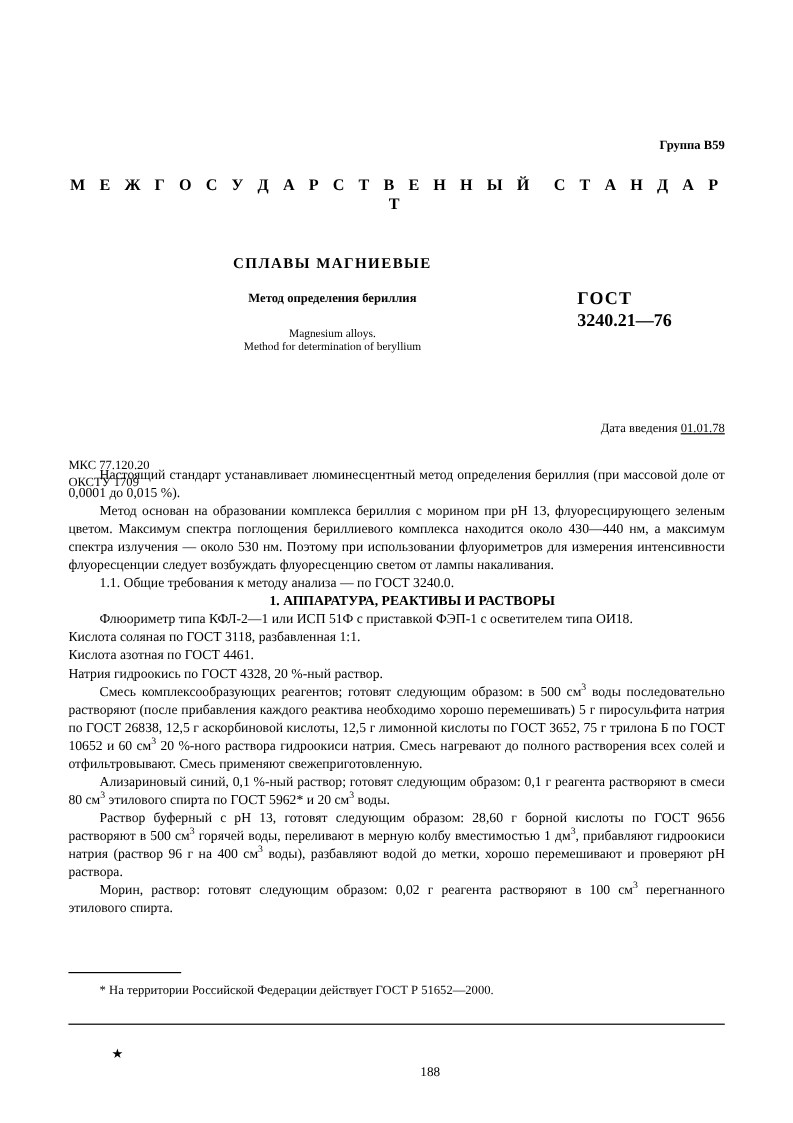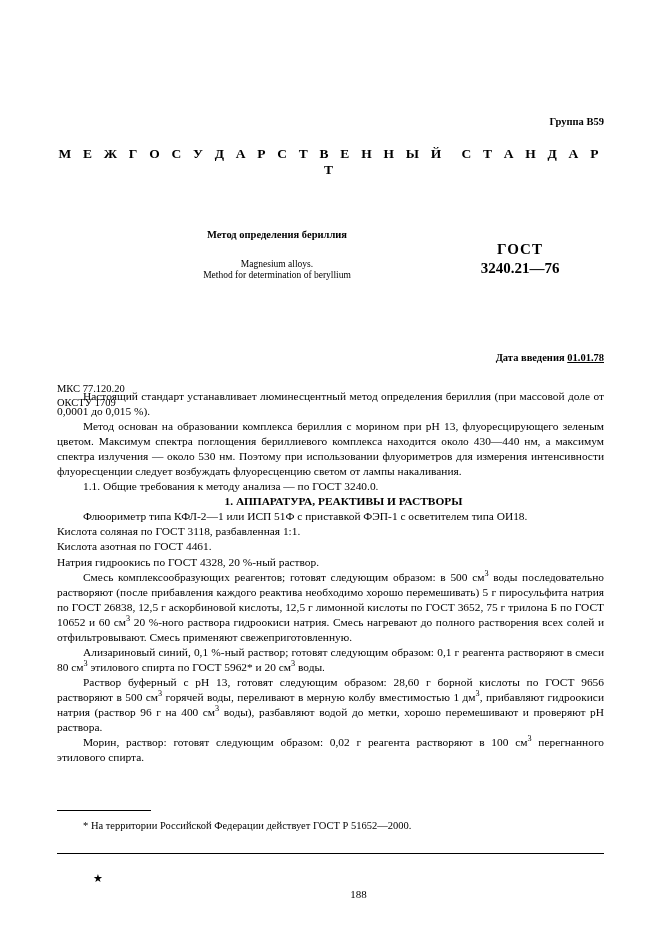--- a/index.html
+++ b/index.html
@@ -79,23 +79,22 @@
   .doc-en1 {
     font-size: 9.5px;
     margin-top: 19px;
   }
   .doc-en2 {
     font-size: 9.5px;
     margin-top: 1px;
   }
   .gost-block {
     position: absolute;
-    right: 24px;
+    right: 3px;
     top: 29px;
-    text-align: center;
     width: 120px;
   }
   .gost-word {
     font-size: 15px;
     font-weight: bold;
     letter-spacing: 1px;
   }
   .gost-num {
     font-size: 15px;
     font-weight: bold;
@@ -107,21 +106,21 @@
     left: 0;
     top: 170px;
     font-size: 10.5px;
     line-height: 1.35;
   }
 
   .date-line {
     margin-top: 32px;
     text-align: right;
     font-size: 10.5px;
-    font-weight: bold;
+    font-weight: normal;
   }
   .date-line .u {
     text-decoration: underline;
   }
 
   
   .body {
     margin-top: 26px;
     font-size: 11.4px;
     line-height: 1.32;
@@ -205,20 +204,21 @@
   <div class="content">
 
     <div class="group-line">Группа В59</div>
 
     <div class="std-title">
       <span class="word">М Е Ж Г О С У Д А Р С Т В Е Н Н Ы Й</span><span class="word">С Т А Н Д А Р Т</span>
     </div>
 
     <div class="title-block">
       <div class="title-left">
+        <div class="doc-title">СПЛАВЫ МАГНИЕВЫЕ</div>
         <div class="doc-subtitle">Метод определения бериллия</div>
         <div class="doc-en1">Magnesium alloys.</div>
         <div class="doc-en2">Method for determination of beryllium</div>
       </div>
       <div class="gost-block">
         <div class="gost-word">ГОСТ</div>
         <div class="gost-num">3240.21—76</div>
       </div>
       <div class="codes">
         <div>МКС 77.120.20</div>

